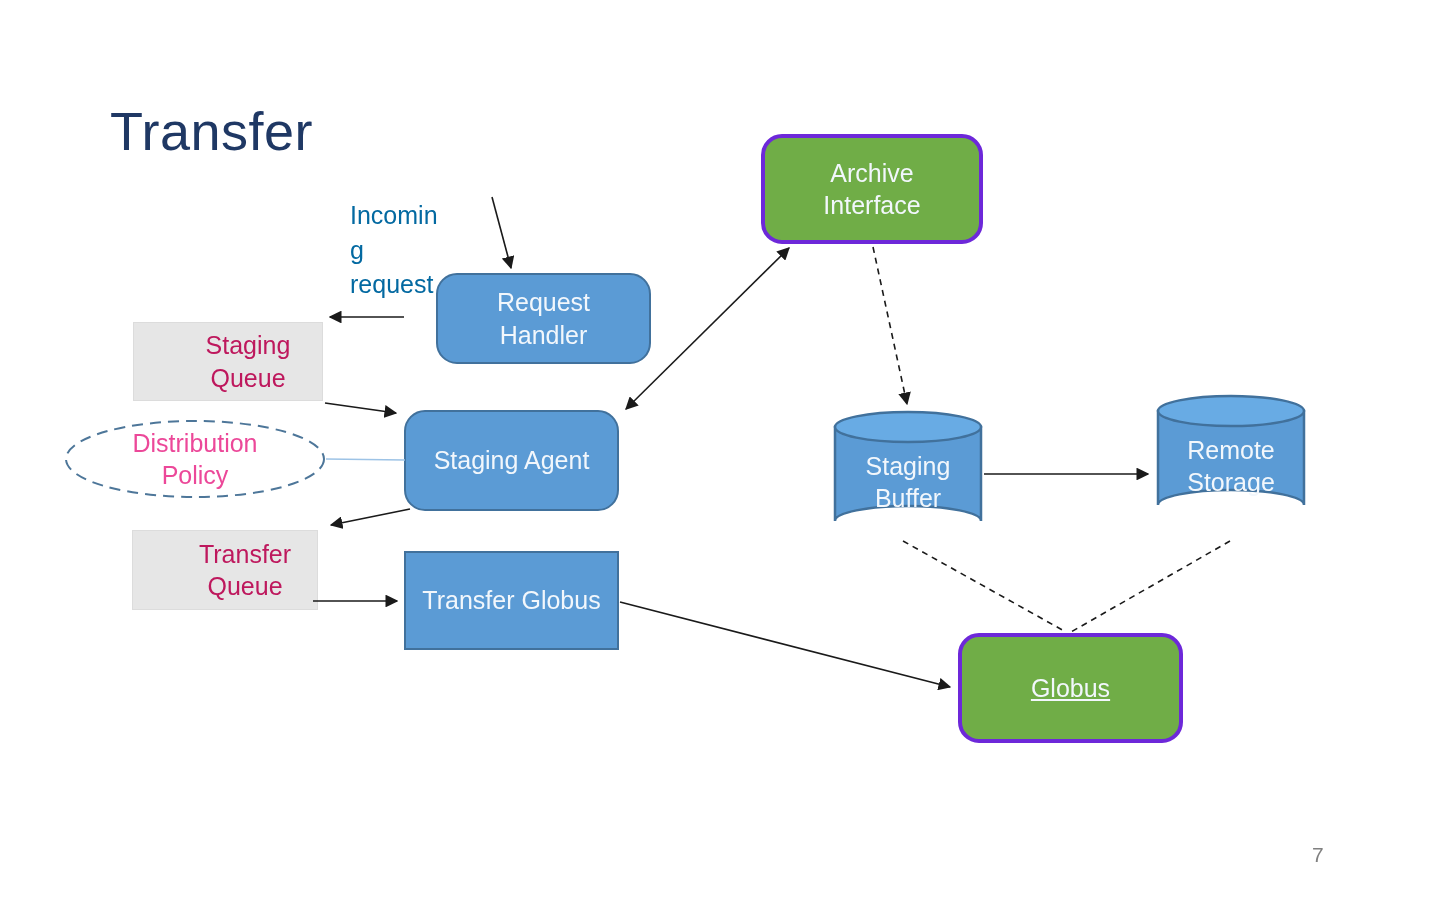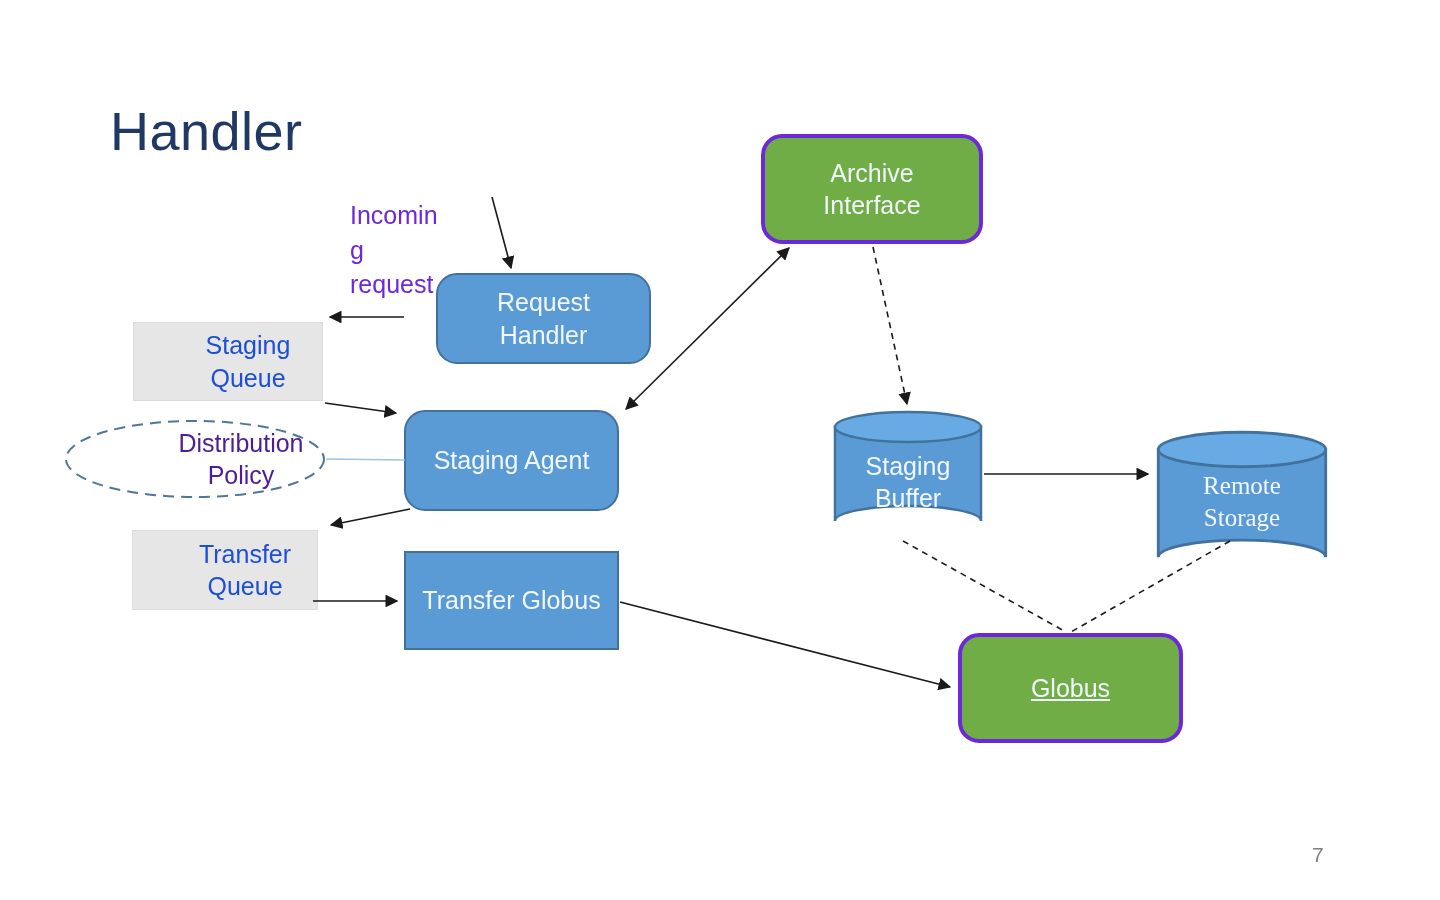--- a/index.html
+++ b/index.html
@@ -39,40 +39,40 @@
   .rounded { border-radius: 21px; }
   .green-box {
     background: #70AD47;
     border: 4px solid #6d28d9;
     color: #F2F7FC;
     border-radius: 21px;
   }
   .gray-box {
     background: #E6E6E6;
     border: 1px solid #DCDCDC;
-    color: #1d4ed8;
+    color: #be185d;
     padding-left: 40px;
   }
-  .ellipse-node { background: transparent; color: #4c1d95; justify-content: flex-end; }
+  .ellipse-node { background: transparent; color: #ec4899; }
   .ellipse-node svg { position: absolute; inset: 0; }
   .ellipse-node .lbl { position: relative; }
   .cylinder { background: transparent; color: #F2F7FC; }
   .cylinder svg.shape { position: absolute; inset: 0; }
   .cylinder .lbl { position: relative; padding-top: 16px; }
   .lbl { display: inline-block; }
   .w100 { max-width: 100px; } .w110 { max-width: 110px; }
   .w120 { max-width: 120px; } .w170 { max-width: 170px; }
   .free-label {
     position: absolute;
     left: 350px;
     top: 198px;
     width: 97px;
     font-size: 25px;
     line-height: 1.38;
-    color: #6d28d9;
+    color: #0369a1;
     overflow-wrap: break-word;
     word-break: break-word;
     z-index: 5;
   }
   .overlay {
     position: absolute;
     inset: 0;
     z-index: 6;
     pointer-events: none;
   }
@@ -82,21 +82,21 @@
     top: 843px;
     font-size: 21px;
     color: #808080;
   }
 </style>
 </head>
 <body>
 
 <div class="slide">
 
-  <div class="title">Handler</div>
+  <div class="title">Transfer</div>
 
 
   <div class="free-label">Incoming request</div>
 
   <div class="node blue-box rounded" style="left:404px; top:273px; width:215px; height:91px;margin-left:32px;">
     <span class="lbl w110">Request Handler</span>
   </div>
 
   <div class="node gray-box" style="left:133px; top:322px; width:190px; height:79px;">
     <span class="lbl w110">Staging Queue</span>
@@ -126,21 +126,21 @@
   </div>
 
   <div class="node cylinder" style="left:833px; top:410px; width:150px; height:128px;">
     <svg class="shape" viewBox="0 0 150 128">
       <path d="M2,17 L2,111 A73,15 0 0 1 148,111 L148,17 Z" fill="#5B9BD5" stroke="#41719C" stroke-width="2.5"></path>
       <ellipse cx="75" cy="17" rx="73" ry="15" fill="#68ABE4" stroke="#41719C" stroke-width="2.5"></ellipse>
     </svg>
     <span class="lbl w100">Staging Buffer</span>
   </div>
 
-  <div class="node cylinder" style="left:1156px; top:430px; width:172px; height:128px;font-family:Liberation Serif, serif;">
+  <div class="node cylinder" style="left:1156px; top:394px; width:150px; height:128px;">
     <svg class="shape" viewBox="0 0 150 128">
       <path d="M2,17 L2,111 A73,15 0 0 1 148,111 L148,17 Z" fill="#5B9BD5" stroke="#41719C" stroke-width="2.5"></path>
       <ellipse cx="75" cy="17" rx="73" ry="15" fill="#68ABE4" stroke="#41719C" stroke-width="2.5"></ellipse>
     </svg>
     <span class="lbl w110">Remote Storage</span>
   </div>
 
   <div class="node green-box" style="left:958px; top:633px; width:225px; height:110px;text-decoration:underline;">
     <span class="lbl">Globus</span>
   </div>

